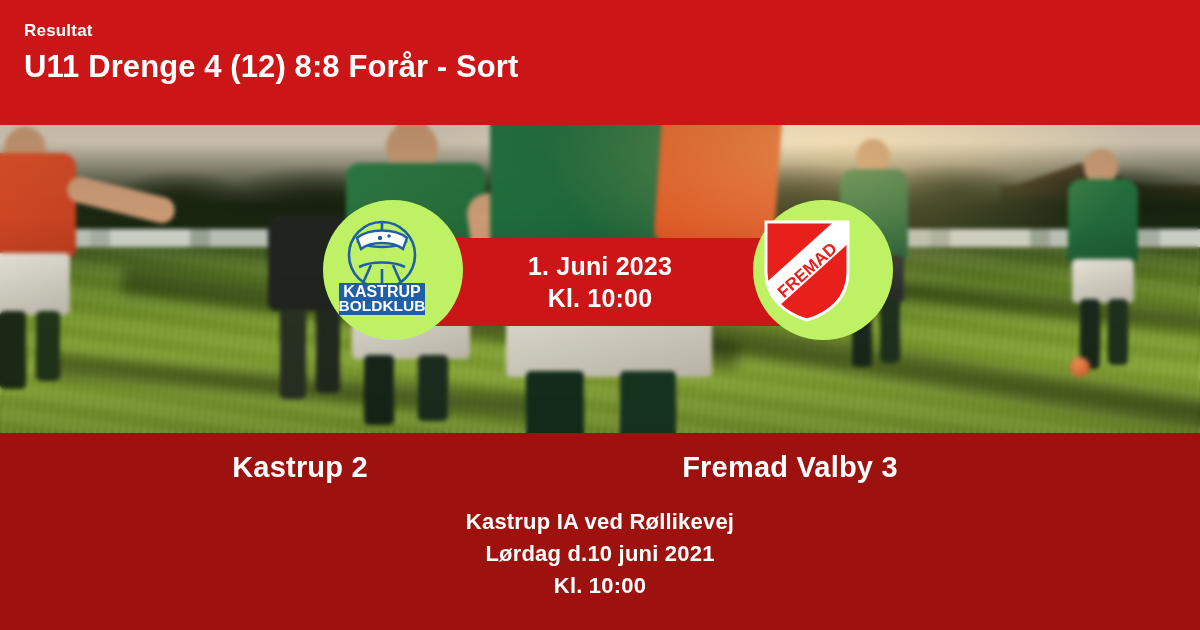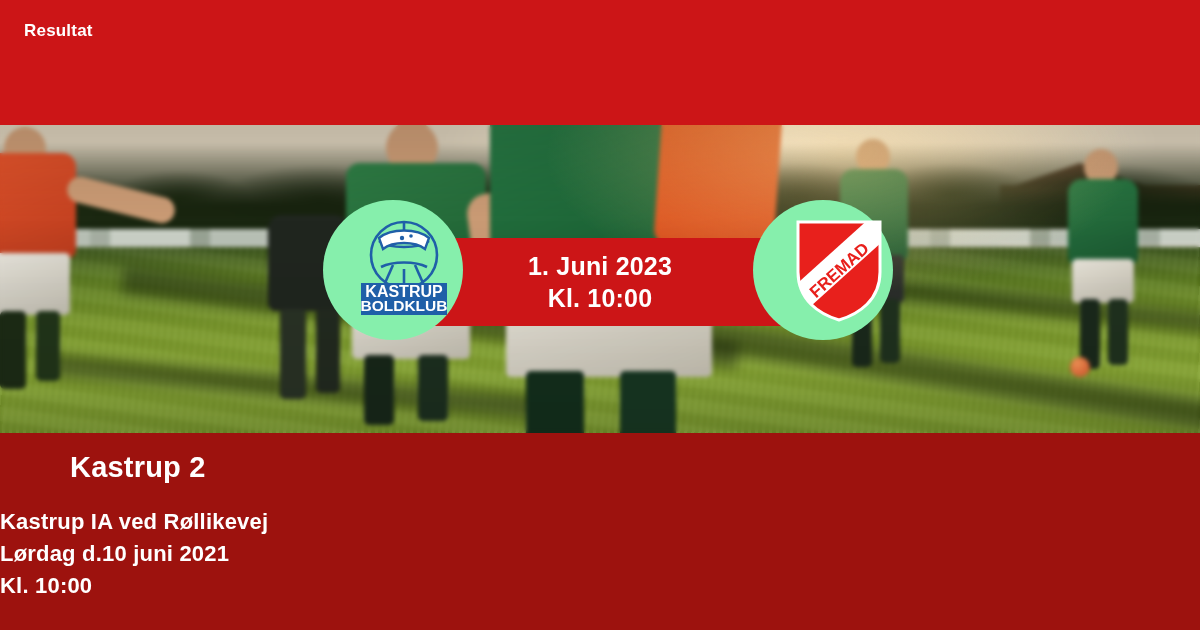--- a/index.html
+++ b/index.html
@@ -243,25 +243,25 @@
     line-height: 32px;
     letter-spacing: .2px;
   }
 
   
   .logo-circle {
     position: absolute;
     top: 200px;
     width: 140px; height: 140px;
     border-radius: 50%;
-    background: #86efac;
+    background: #bef264;
     z-index: 5;
     display: flex;
     align-items: center;
-    justify-content: flex-end;
+    justify-content: flex-start;
   }
   .logo-home { left: 323px; }
   .logo-away { left: 753px; }
 
   
   .lower {
     position: absolute;
     left: 0; top: 433px;
     width: 1200px; height: 197px;
     background: #9d120e;
@@ -273,43 +273,45 @@
     display: flex;
     align-items: center;
   }
   .team-name {
     color: #ffffff;
     font-size: 29px;
     font-weight: bold;
     letter-spacing: .2px;
     white-space: nowrap;
   }
-  .team-home { width: 460px; margin-left: 70px; }
+  .team-home { width: 460px; text-align: center; margin-left: 70px; }
   .team-away { width: 460px; text-align: center; margin-left: 30px; }
 
   .venue {
     position: absolute;
     left: 0; top: 73px;
     width: 1200px;
+    text-align: center;
   }
   .venue div {
     color: #ffffff;
     font-size: 22px;
     font-weight: bold;
     line-height: 32px;
     letter-spacing: .2px;
   }
 </style>
 </head>
 <body>
 
 <div class="card">
 
   <div class="header">
     <p class="header-kicker">Resultat</p>
+    <p class="header-title">U11 Drenge 4 (12) 8:8 Forår - Sort</p>
   </div>
 
   <div class="photo">
     <div class="sky"></div>
     <div class="building"></div>
     <div class="treeline"></div>
     <div class="boards"></div>
     <div class="goal"></div>
     <div class="pitch"></div>
     <div class="pitch-texture"></div>
@@ -410,20 +412,21 @@
         <rect x="-30" y="38" width="190" height="26" fill="#ffffff" transform="rotate(-42 54 56)"></rect>
       </g>
       <text x="54" y="62" text-anchor="middle" fill="#e8201c" font-family="Liberation Sans, sans-serif" font-size="17" font-weight="bold" transform="rotate(-42 54 56)">FREMAD</text>
     </svg>
   </div>
 
   <div class="lower">
 
     <div class="teams">
       <div class="team-name team-home">Kastrup 2</div>
+      <div class="team-name team-away">Fremad Valby 3</div>
     </div>
 
     <div class="venue">
       <div>Kastrup IA ved Røllikevej</div>
       <div>Lørdag d.10 juni 2021</div>
       <div>Kl. 10:00</div>
     </div>
 
   </div>
 </div>

